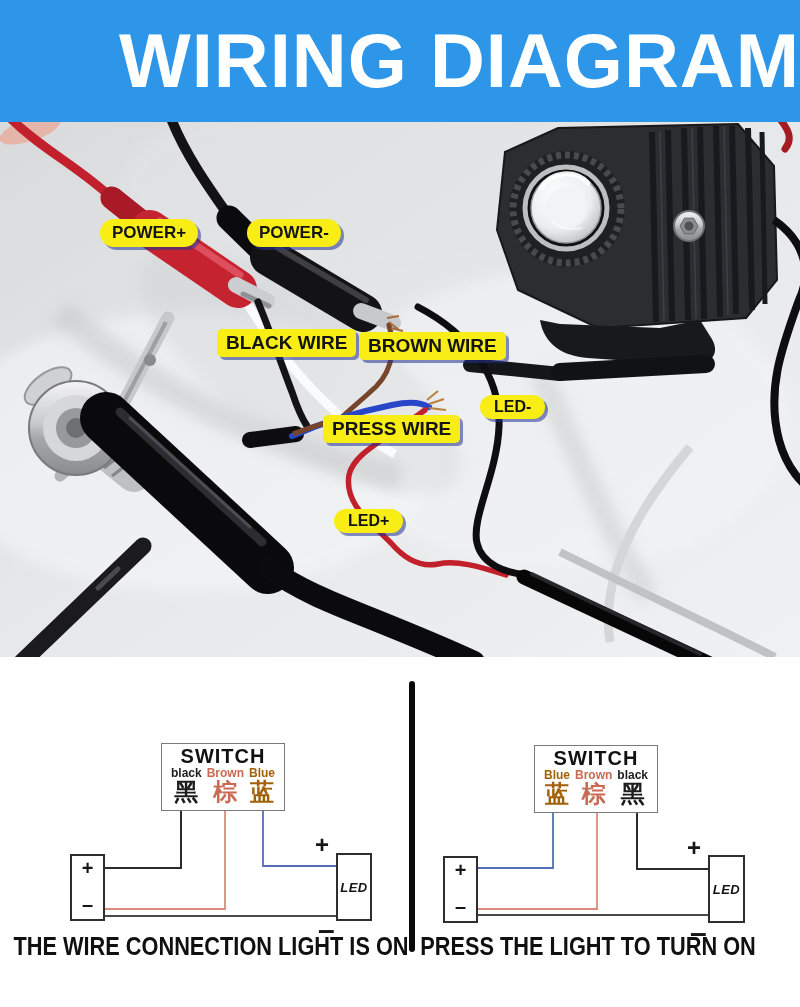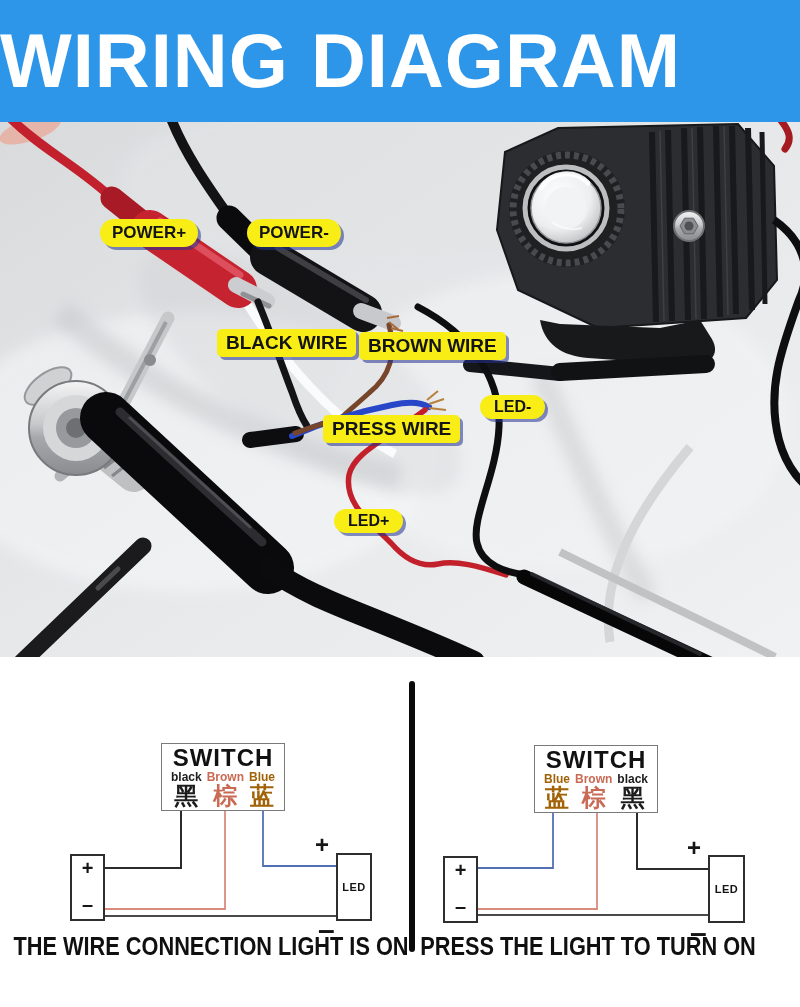--- a/index.html
+++ b/index.html
@@ -1,21 +1,21 @@
 <!DOCTYPE html>
 <html><head>
 <meta charset="utf-8">
 <style>
   * { margin:0; padding:0; box-sizing:border-box; }
   body { background:#ffffff; font-family:"Liberation Sans", sans-serif; }
   #page { position:relative; width:800px; height:1007px; background:#ffffff; overflow:hidden; }
 
   
   .banner { position:absolute; left:0; top:0; width:800px; height:122px; background:#2e96e9; }
-  .banner-title { width:100%; height:122px; line-height:122px; text-align:left;
+  .banner-title { width:100%; height:122px; line-height:122px; text-align:right;
     color:#ffffff; font-size:76px; font-weight:bold; letter-spacing:1px; white-space:nowrap; }
 
   
   .photo { position:absolute; left:0; top:122px; width:800px; height:535px; }
   .photo svg { display:block; }
 
   
   .pill { position:absolute; background:#f8ee15; color:#141414; font-weight:bold;
     border-radius:14px; white-space:nowrap; z-index:5;
     box-shadow:3px 3px 0 rgba(35,50,145,.55); }
@@ -24,34 +24,34 @@
   .pill.big   { font-size:16px; padding:3px 14px; }
 
   
   .divider { position:absolute; left:409px; top:681px; width:6px; height:271px;
     background:#0a0a0a; border-radius:3px; }
 
   .wires-svg { position:absolute; left:0; top:657px; width:800px; height:350px; }
 
   .switchbox { position:absolute; width:124px; height:68px; background:#ffffff;
     border:1px solid #7a7a7a; z-index:3; }
-  .sw-title { text-align:center; font-size:24px; font-weight:bold; color:#111;
+  .sw-title { text-align:center; font-size:20px; font-weight:bold; color:#111;
     letter-spacing:1px; margin-top:1px; line-height:1.1; }
   .cols { display:flex; justify-content:space-between; padding:0 9px; margin-top:0; }
   .col { display:flex; flex-direction:column; align-items:center; line-height:1; }
   .col .lbl { font-size:12px; font-weight:bold; }
   .col .chr { font-size:24px; font-weight:bold; margin-top:1px; }
   .c-black { color:#1c1c1c; } .c-brown { color:#c96a54; } .c-blue { color:#a16207; }
 
   .bat { position:absolute; width:35px; height:67px; background:#fff; border:2px solid #2e2e2e;
     display:flex; flex-direction:column; justify-content:space-between; align-items:center;
     padding:1px 0 3px 0; font-weight:bold; font-size:20px; color:#161616; z-index:3; }
   .ledbox { position:absolute; background:#fff; border:2px solid #2e2e2e;
     display:flex; align-items:center; justify-content:center;
-    font-weight:bold; font-size:11px; color:#141414; letter-spacing:.5px; z-index:3; }
+    font-weight:bold; font-size:13px; color:#141414; letter-spacing:.5px; z-index:3;font-style:italic; }
   .sign { position:absolute; font-weight:bold; color:#161616; z-index:3; line-height:1; }
 
   .caption { position:absolute; font-weight:bold; font-size:25px; color:#101010;
     white-space:nowrap; transform:translateX(-50%) scaleX(.87); transform-origin:center; }
 </style>
 </head>
 <body>
 
 <div id="page">
 

